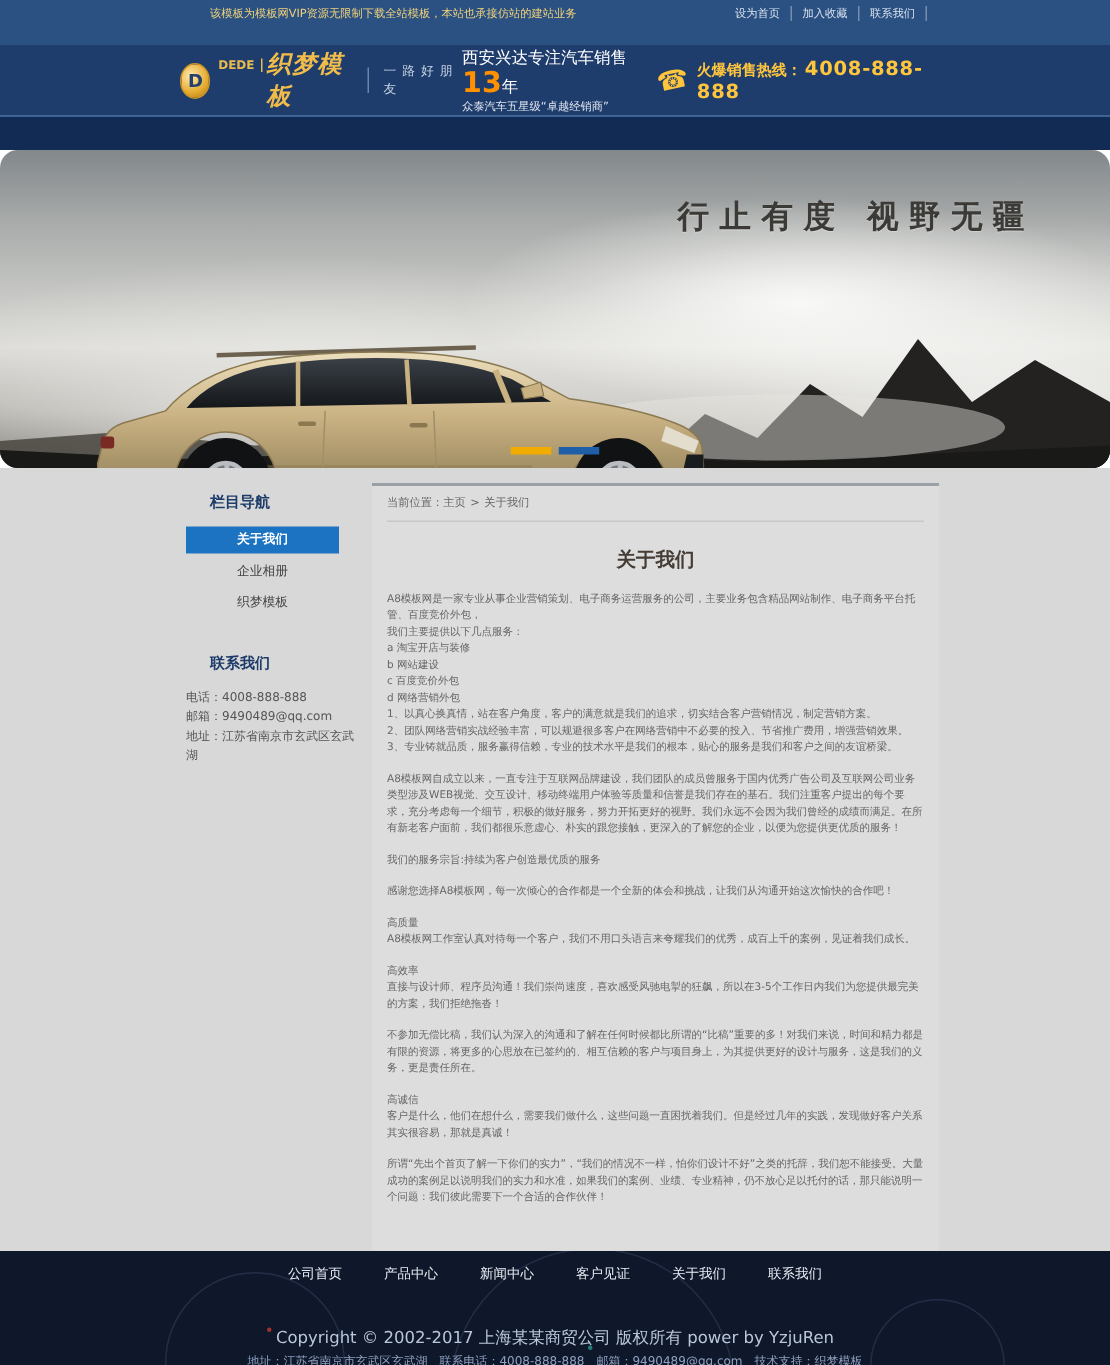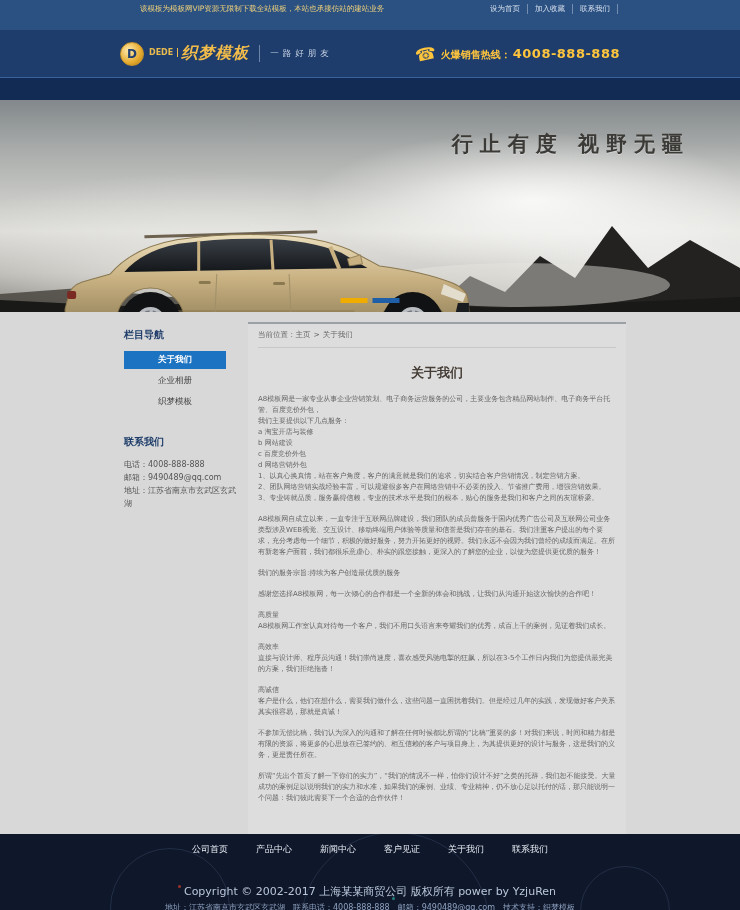--- a/index.html
+++ b/index.html
@@ -39,34 +39,34 @@
   .nav { height:23px; background:#122b54; border-top:1px solid #39639b; }
   .nav-inner { display:flex; height:100%; padding-left:10px;margin-top:28px; }
   .nav-item { color:#fff; font-size:10px; line-height:21px; padding:0 17px; text-decoration:none; }
 
   
   .banner { height:212px; position:relative; overflow:hidden;
     background:
       radial-gradient(ellipse 320px 100px at 72% 48%, rgba(250,250,248,0.95), rgba(250,250,248,0) 70%),
       radial-gradient(ellipse 420px 140px at 28% 80%, rgba(238,238,234,0.8), rgba(238,238,234,0) 70%),
       radial-gradient(ellipse 500px 160px at 92% 78%, rgba(244,244,242,0.9), rgba(244,244,242,0) 75%),
-      linear-gradient(180deg,#82888b 0%,#a7aaa9 22%,#c6c7c4 45%,#dcdbd7 62%,#b3b1ac 82%,#716e68 100%); }
+      linear-gradient(180deg,#82888b 0%,#a7aaa9 22%,#c6c7c4 45%,#dcdbd7 62%,#b3b1ac 82%,#716e68 100%); border-radius: 12px; }
   .banner-mountains { position:absolute; left:0; bottom:0; width:740px; height:212px; }
   .banner-slogan { position:absolute; top:30px; right:50px; font-size:21px; letter-spacing:7px; color:#3b3a36;
     font-weight:bold; font-family:"DejaVu Serif","Liberation Serif",serif; text-shadow:0 1px 1px rgba(255,255,255,0.35); }
   .banner-car { position:absolute; left:48px; top:102px; width:432px; height:172px; }
   .banner-dots { position:absolute; bottom:9px; left:50%; transform:translateX(-50%); display:flex; gap:5px; }
   .dot { width:27px; height:5px; background:#1e5fa8; cursor:pointer; }
   .dot.active { background:#f0ad00; }
 
   
   .content { background:#d8d8d8; height:522px; overflow:hidden; }
   .content-inner { display:flex; padding-top:10px; }
   .sidebar { width:128px; flex:none; padding:4px 4px 0 10px; }
-  .sidebar-title { font-size:10px; font-weight:bold; color:#1d3c6a; margin:2px 0 9px; }
+  .sidebar-title { font-size:10px; font-weight:bold; color:#1d3c6a; margin:2px 16px 9px; }
   .sidebar-menu { display:flex; flex-direction:column; gap:3px; width:102px; }
   .sidebar-item { font-size:8.5px; color:#444; text-align:center; padding:3px 0; text-decoration:none; display:block; }
   .sidebar-item.active { background:#1c73c2; color:#fff; font-weight:bold; }
   .contact-title { margin-top:24px; }
   .contact-line { font-size:8px; color:#555; line-height:13px; width:112px; }
 
   .main { flex:1; margin-left:6px; background:#dddddd; border-top:2px solid #9aa0a6; padding:0 10px; }
   .breadcrumb { font-size:7.5px; color:#666; padding:6px 0 7px; border-bottom:1px solid #c8c8c8; }
   .bc-link { color:#666; text-decoration:none; }
   .bc-sep { padding:0 3px; }
@@ -107,20 +107,24 @@
 
   <div class="header hatch">
     <div class="container header-inner">
       <a href="#" class="logo">
         <span class="logo-badge">D</span>
         <span class="logo-en">DEDE</span>
         <span class="logo-cn">织梦模板</span>
         <span class="logo-divider"></span>
         <span class="logo-tagline">一路好朋友</span>
       </a>
+      <div class="slogan">
+        <div class="slogan-line1"><span>西安兴达专注汽车销售</span><span class="slogan-years">13</span><span>年</span></div>
+        <div class="slogan-line2">众泰汽车五星级“卓越经销商”</div>
+      </div>
       <div class="hotline">
         <span class="phone-icon">☎</span>
         <span class="hotline-text"><span>火爆销售热线：</span><span class="hotline-number">4008-888-888</span></span>
       </div>
     </div>
   </div>
 
   <nav class="nav">
     <div class="container nav-inner">
 
@@ -220,23 +224,23 @@
 1、以真心换真情，站在客户角度，客户的满意就是我们的追求，切实结合客户营销情况，制定营销方案。
 2、团队网络营销实战经验丰富，可以规避很多客户在网络营销中不必要的投入、节省推广费用，增强营销效果。
 3、专业铸就品质，服务赢得信赖，专业的技术水平是我们的根本，贴心的服务是我们和客户之间的友谊桥梁。</p>
             <p class="about-block">A8模板网自成立以来，一直专注于互联网品牌建设，我们团队的成员曾服务于国内优秀广告公司及互联网公司业务类型涉及WEB视觉、交互设计、移动终端用户体验等质量和信誉是我们存在的基石。我们注重客户提出的每个要求，充分考虑每一个细节，积极的做好服务，努力开拓更好的视野。我们永远不会因为我们曾经的成绩而满足。在所有新老客户面前，我们都很乐意虚心、朴实的跟您接触，更深入的了解您的企业，以便为您提供更优质的服务！</p>
             <p class="about-block">我们的服务宗旨:持续为客户创造最优质的服务</p>
             <p class="about-block">感谢您选择A8模板网，每一次倾心的合作都是一个全新的体会和挑战，让我们从沟通开始这次愉快的合作吧！</p>
             <p class="about-block">高质量
 A8模板网工作室认真对待每一个客户，我们不用口头语言来夸耀我们的优秀，成百上千的案例，见证着我们成长。</p>
             <p class="about-block">高效率
 直接与设计师、程序员沟通！我们崇尚速度，喜欢感受风驰电掣的狂飙，所以在3-5个工作日内我们为您提供最完美的方案，我们拒绝拖沓！</p>
+            <p class="about-block">不参加无偿比稿，我们认为深入的沟通和了解在任何时候都比所谓的“比稿”重要的多！对我们来说，时间和精力都是有限的资源，将更多的心思放在已签约的、相互信赖的客户与项目身上，为其提供更好的设计与服务，这是我们的义务，更是责任所在。</p>
             <p class="about-block">高诚信
 客户是什么，他们在想什么，需要我们做什么，这些问题一直困扰着我们。但是经过几年的实践，发现做好客户关系其实很容易，那就是真诚！</p>
-            <p class="about-block">不参加无偿比稿，我们认为深入的沟通和了解在任何时候都比所谓的“比稿”重要的多！对我们来说，时间和精力都是有限的资源，将更多的心思放在已签约的、相互信赖的客户与项目身上，为其提供更好的设计与服务，这是我们的义务，更是责任所在。</p>
             <p class="about-block">所谓“先出个首页了解一下你们的实力”，“我们的情况不一样，怕你们设计不好”之类的托辞，我们恕不能接受。大量成功的案例足以说明我们的实力和水准，如果我们的案例、业绩、专业精神，仍不放心足以托付的话，那只能说明一个问题：我们彼此需要下一个合适的合作伙伴！</p>
           </div>
       </main>
 
     </div>
   </div>
 
   <footer class="footer hatch">
     <div class="gauge g1"></div>
     <div class="gauge g2"></div>

